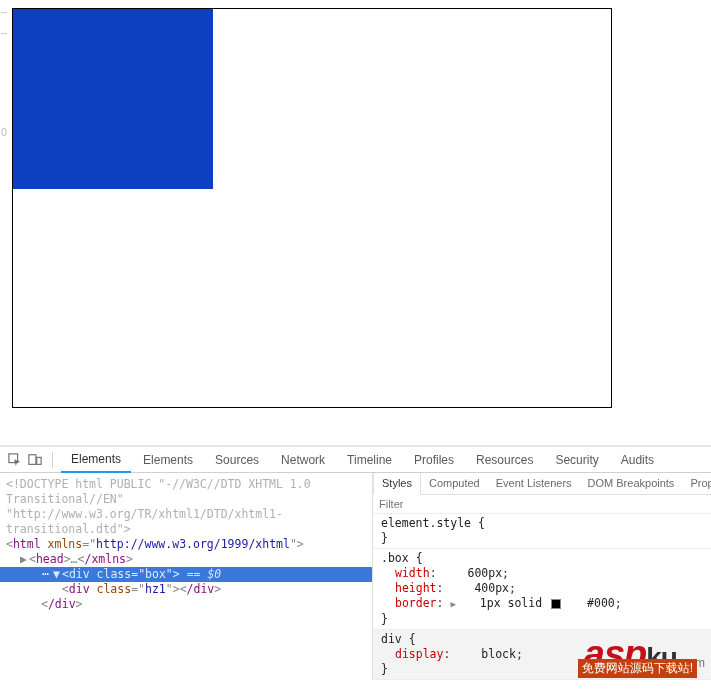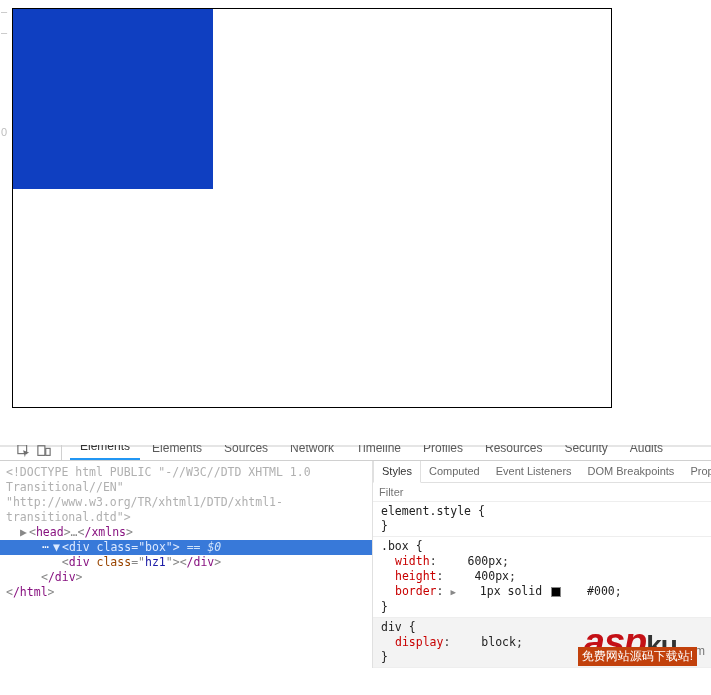--- a/index.html
+++ b/index.html
@@ -8,21 +8,21 @@
     
     .viewport { padding: 8px 8px 20px 12px; background: #fff; min-height: 445px; position: relative; }
     .gutter { position: absolute; left: 0; top: 0; width: 6px; height: 100%; }
     .gutter-dash { color: #bdbdbd; font-size: 11px; line-height: 14px; position: absolute; left: 1px; }
     .gutter .d1 { top: 4px; } .gutter .d2 { top: 25px; } .gutter .d3 { top: 125px; }
     .box { width: 600px; height: 400px; border: 1px solid #000; position: relative; }
     .hz1 { width: 200px; height: 180px; background: #0f3fc1; position: absolute; left: 0; top: 0; }
 
     
     .devtools { border-top: 2px solid #e5e5e5; }
-    .tabbar { display: flex; align-items: flex-end; border-bottom: 1px solid #d0d0d0; height: 14px; padding-left: 15px; gap: 2px; }
+    .tabbar { display: flex; align-items: center; border-bottom: 1px solid #d0d0d0; height: 26px; padding-left: 6px; gap: 2px; }
     .inspect-icon, .dock-icon { width: 18px; height: 18px; display: flex; align-items: center; justify-content: center; color: #6e6e6e; cursor: pointer; }
     .inspect-icon svg, .dock-icon svg { width: 14px; height: 14px; }
     .tabsep { width: 1px; height: 16px; background: #d0d0d0; margin: 0 6px; }
     .tab { padding: 0 10px; line-height: 24px; color: #5a5a5a; cursor: pointer; font-size: 12px; }
     .tab.active { color: #333; border-bottom: 2px solid #2196F3; }
     .panels { display: flex; }
     .elements-panel { flex: 0 0 372px; padding: 4px 0 4px 6px; font-family: Menlo, Consolas, monospace; font-size: 11.5px; line-height: 15px; color: #222; position: relative; overflow: hidden; }
     .styles-panel { flex: 1; border-left: 1px solid #e0e0e0; font-size: 11.5px; }
     .doctype { color: #b0b0b0; padding-right: 6px; }
     .tagline { white-space: nowrap; }
@@ -97,36 +97,37 @@
     <span class="tab">Profiles</span>
     <span class="tab">Resources</span>
     <span class="tab">Security</span>
     <span class="tab">Audits</span>
   </div>
 
   <div class="panels">
 
     <div class="elements-panel">
       <div class="doctype">&lt;!DOCTYPE html PUBLIC "-//W3C//DTD XHTML 1.0 Transitional//EN" "http://www.w3.org/TR/xhtml1/DTD/xhtml1-transitional.dtd"&gt;</div>
+      <div class="tagline">
+        <span class="pun">&lt;</span><span class="tagn">html</span>
+        <span class="attrn">xmlns</span><span class="pun">="</span><span class="attrv">http://www.w3.org/1999/xhtml</span><span class="pun">"&gt;</span>
+      </div>
       <div class="tagline pad1">
         <span class="caret">▶</span><span class="pun">&lt;</span><span class="tagn">head</span><span class="pun">&gt;</span><span class="pun">…</span><span class="pun">&lt;</span><span class="tagn">/xmlns</span><span class="pun">&gt;</span>
       </div>
       <div class="tagline selected-line">
         <span class="dots">⋯</span><span class="caret">▼</span><span class="pun">&lt;</span><span class="tagn">div</span>
         <span class="attrn">class</span><span class="pun">="</span><span class="attrv">box</span><span class="pun">"&gt;</span><span class="eq"> == $0</span>
       </div>
       <div class="tagline pad3">
         &nbsp;&nbsp;<span class="pun">&lt;</span><span class="tagn">div</span>
         <span class="attrn">class</span><span class="pun">="</span><span class="attrv">hz1</span><span class="pun">"&gt;&lt;</span><span class="tagn">/div</span><span class="pun">&gt;</span>
       </div>
       <div class="tagline pad2">
         &nbsp;<span class="pun">&lt;</span><span class="tagn">/div</span><span class="pun">&gt;</span>
-      </div>
-      <div class="tagline">
-        <span class="pun">&lt;</span><span class="tagn">/html</span><span class="pun">&gt;</span>
       </div>
     </div>
 
     <div class="styles-panel">
       <div class="styles-tabs">
         <span class="stab active">Styles</span>
         <span class="stab">Computed</span>
         <span class="stab">Event Listeners</span>
         <span class="stab">DOM Breakpoints</span>
         <span class="stab">Proper</span>

